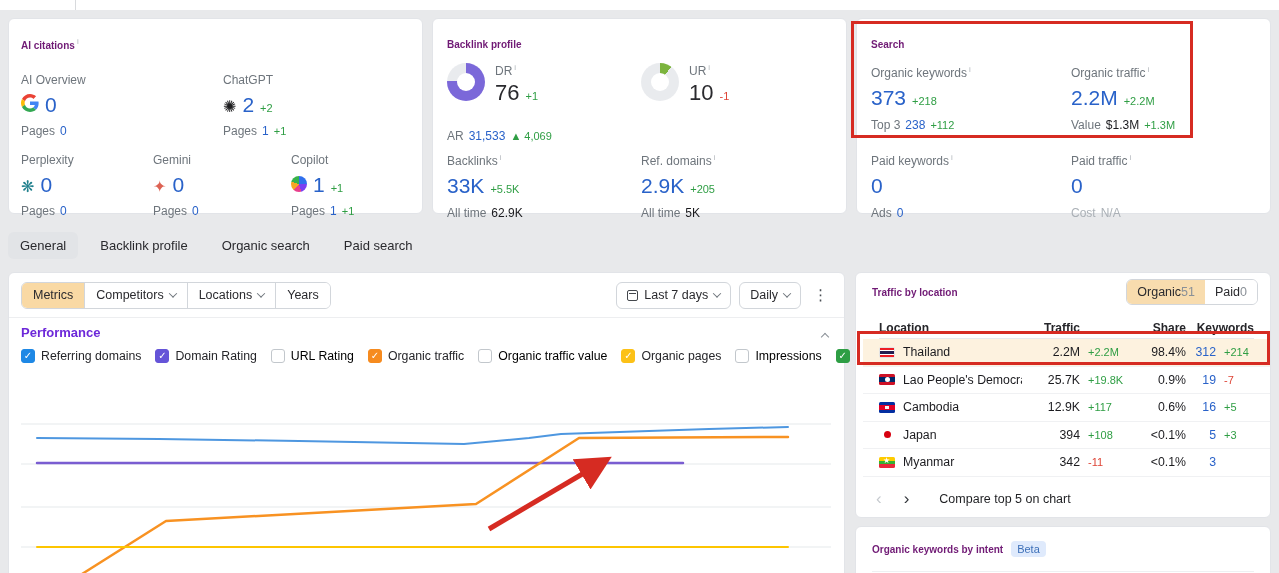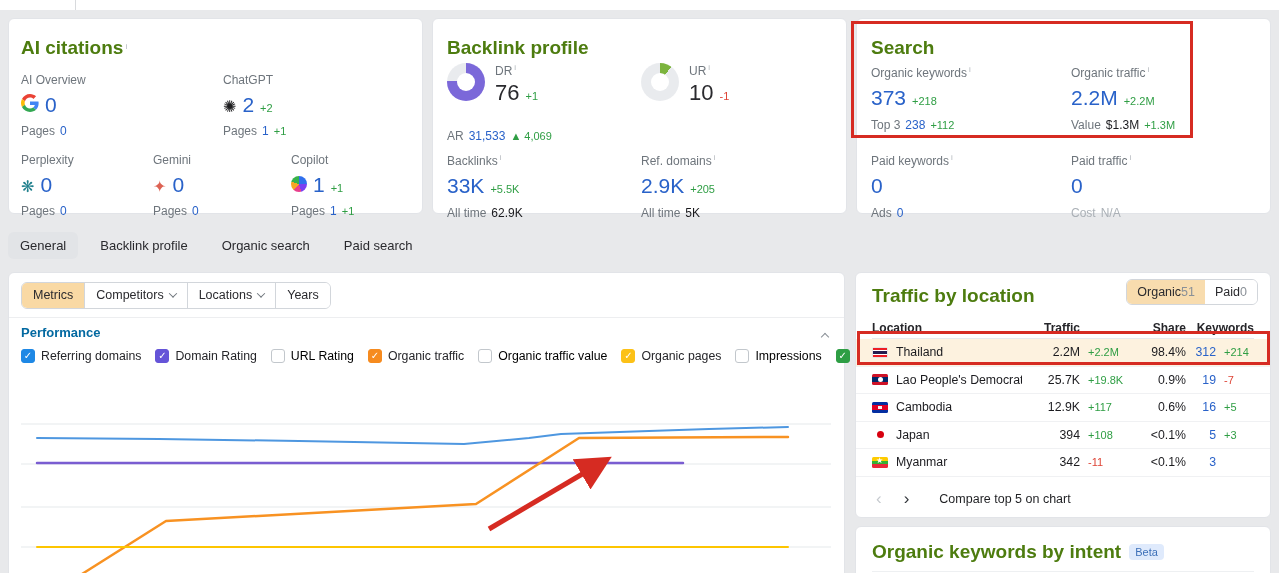--- a/index.html
+++ b/index.html
@@ -5,21 +5,21 @@
   * { margin:0; padding:0; box-sizing:border-box; }
   html,body { width:1279px; height:573px; overflow:hidden; }
   body { background:#e8e9eb; font-family:"Liberation Sans", sans-serif; font-size:12px; color:#1b1b1f; position:relative; }
 
   .card { position:absolute; background:#fff; border:1px solid #e2e4e8; border-radius:6px; }
 
   
   .top-strip { position:absolute; left:0; top:0; width:1279px; height:10px; background:#fff; }
   .top-strip .vdiv { position:absolute; left:75px; top:0; height:10px; border-left:1px solid #d8dadd; }
 
-  .card-title { font-size:19px; font-weight:bold; color:#4d7c0f;text-align:center; }
+  .card-title { font-size:10px; font-weight:bold; color:#701a75;text-align:center; }
   sup.info { font-size:8px; color:#b2b7bc; margin-left:2px; vertical-align:super; }
 
   .lbl-gray { color:#6e757c; }
   .muted { color:#aab0b6; }
   .blue { color:#2962c9; }
   .dark { color:#1b1b1f; }
   .chg { color:#2f9e44; font-size:11px; }
   .chg.neg { color:#de4436; }
 
   
@@ -53,39 +53,39 @@
   .seg.hl { background:#f9d9a4; }
   .right-controls { margin-left:auto; display:flex; align-items:center; gap:8px; }
   .btn { display:flex; align-items:center; gap:6px; border:1px solid #d2d6db; border-radius:6px; height:27px; padding:0 10px; background:#fff; font-size:12.5px; color:#2a2a2e; cursor:pointer; }
   .chev { width:6px; height:6px; border-right:1.5px solid #6e757c; border-bottom:1.5px solid #6e757c; transform:rotate(45deg) translate(-1px,-1px); display:inline-block; }
   .chev.up { transform:rotate(-135deg); }
   .kebab { font-size:15px; color:#4a4f55; letter-spacing:0; padding:0 4px; cursor:pointer; }
   .cal { width:11px; height:11px; border:1.3px solid #44484d; border-radius:2px; position:relative; display:inline-block; }
   .cal::before { content:""; position:absolute; left:1px; right:1px; top:2px; height:1.3px; background:#44484d; }
 
   .hdiv { position:absolute; left:0; right:0; top:44px; border-top:1px solid #edeef0; }
-  .perf-title { position:absolute; left:12px; top:52px; font-size:13px; font-weight:bold; color:#0369a1; }
+  .perf-title { position:absolute; left:12px; top:52px; font-size:13px; font-weight:bold; color:#6d28d9; }
   .perf-collapse { position:absolute; right:16px; top:56px; cursor:pointer; }
 
   .metric-row { position:absolute; left:12px; right:10px; display:flex; gap:14px; align-items:center; white-space:nowrap; }
   .metric { display:flex; align-items:center; gap:6px; cursor:pointer; }
   .cb { width:14px; height:14px; border-radius:3px; border:1px solid #c2c7cc; background:#fff; display:inline-flex; align-items:center; justify-content:center; font-size:10px; color:#fff; line-height:1; }
   .metric .lbl { font-size:12.3px; color:#000000; }
   .metric.on .lbl { color:#26262a; }
 
   svg.chart { position:absolute; left:0; top:123px; }
 
   
   .loc-header { position:absolute; left:16px; top:12px; }
   .toggle { position:absolute; right:12px; top:6px; display:flex; border:1px solid #d2d6db; border-radius:6px; overflow:hidden; height:26px; font-size:12.5px; }
   .toggle .opt { display:flex; gap:0; align-items:center; padding:0 10px; cursor:pointer; background:#fff; color:#2a2a2e; }
   .toggle .opt.sel { background:#f8dcae; }
   .toggle .cnt { color:#8a9097; }
 
-  .loc-grid { display:grid; grid-template-columns:1fr 58px 52px 54px 30px 38px; align-items:center; }
+  .loc-grid { display:grid; grid-template-columns:1fr 58px 52px 54px 30px 38px; align-items:center;margin-left:7px; }
   .loc-thead { position:absolute; left:16px; right:16px; top:44px; height:22px; font-weight:bold; font-size:12px; color:#26262a; border-bottom:1px solid #e7e9ec; }
   .loc-rows { position:absolute; left:0; right:0; top:66px; }
   .loc-row { height:27.5px; padding:0 16px; border-bottom:1px solid #f0f1f3; font-size:12.3px; }
   .loc-row.hl { background:#fdf2df; }
   .r { text-align:right; }
   .cell-loc { display:flex; align-items:center; gap:8px; overflow:hidden; white-space:nowrap; }
   .tchg { padding-left:8px; }
   .kchg { padding-left:8px; }
 
   .flag { width:16px; height:11px; border-radius:1.5px; flex:0 0 16px; position:relative; }
@@ -314,20 +314,32 @@
           <span>Competitors</span>
           <span class="chev" data-name="chevron-down-icon"></span>
         </span>
       <span class="seg" data-name="locations-dropdown">
           <span>Locations</span>
           <span class="chev" data-name="chevron-down-icon"></span>
         </span>
       <span class="seg" data-name="years-button">
           <span>Years</span>
         </span>
+    </div>
+    <div class="right-controls">
+      <span class="btn" data-name="date-range-dropdown">
+          <span class="cal" data-name="calendar-icon"></span>
+          <span>Last 7 days</span>
+          <span class="chev" data-name="chevron-down-icon"></span>
+        </span>
+      <span class="btn" data-name="granularity-dropdown">
+          <span>Daily</span>
+          <span class="chev" data-name="chevron-down-icon"></span>
+        </span>
+      <span class="kebab" data-name="more-options-icon">⋮</span>
     </div>
   </div>
 
   <div class="hdiv" data-name="toolbar-divider"></div>
 
   <div class="perf-title" data-name="performance-section-title">Performance</div>
   <span class="perf-collapse" data-name="collapse-section-button"><span class="chev up" style="border-color:#8a9097;" data-name="chevron-up-icon"></span></span>
 
   <div class="metric-row" style="top:76px;" data-name="metric-checkbox-row-1">
     <label class="metric on" data-name="metric-referring-domains">

